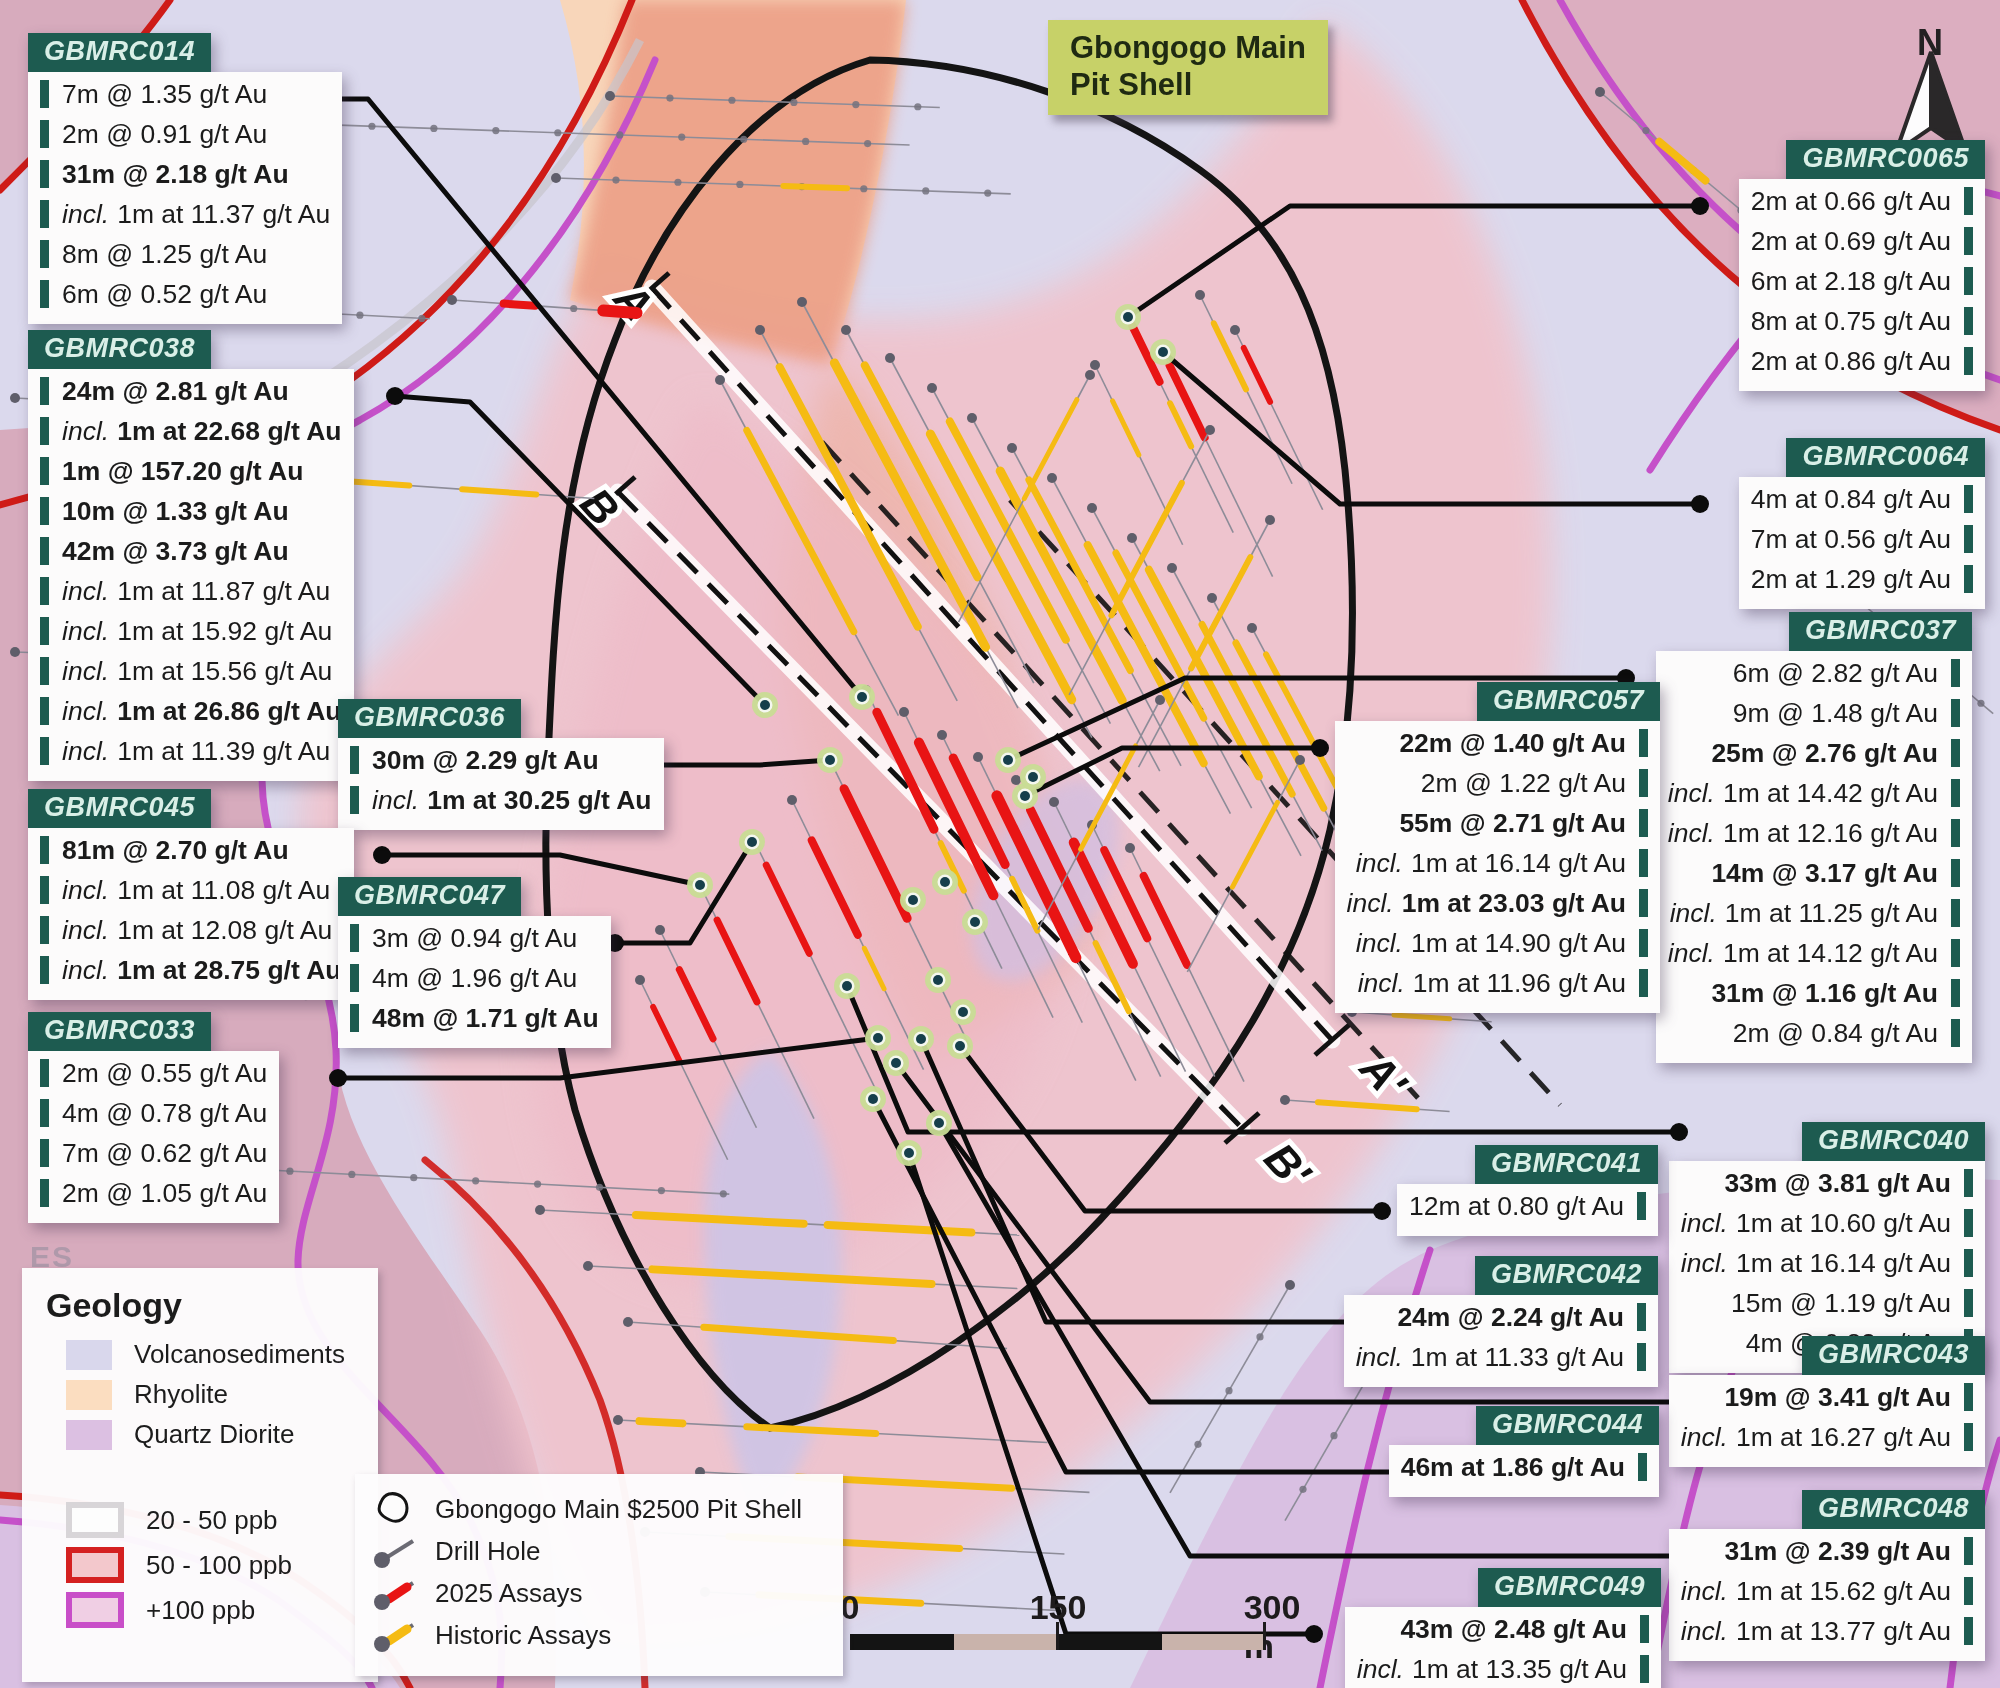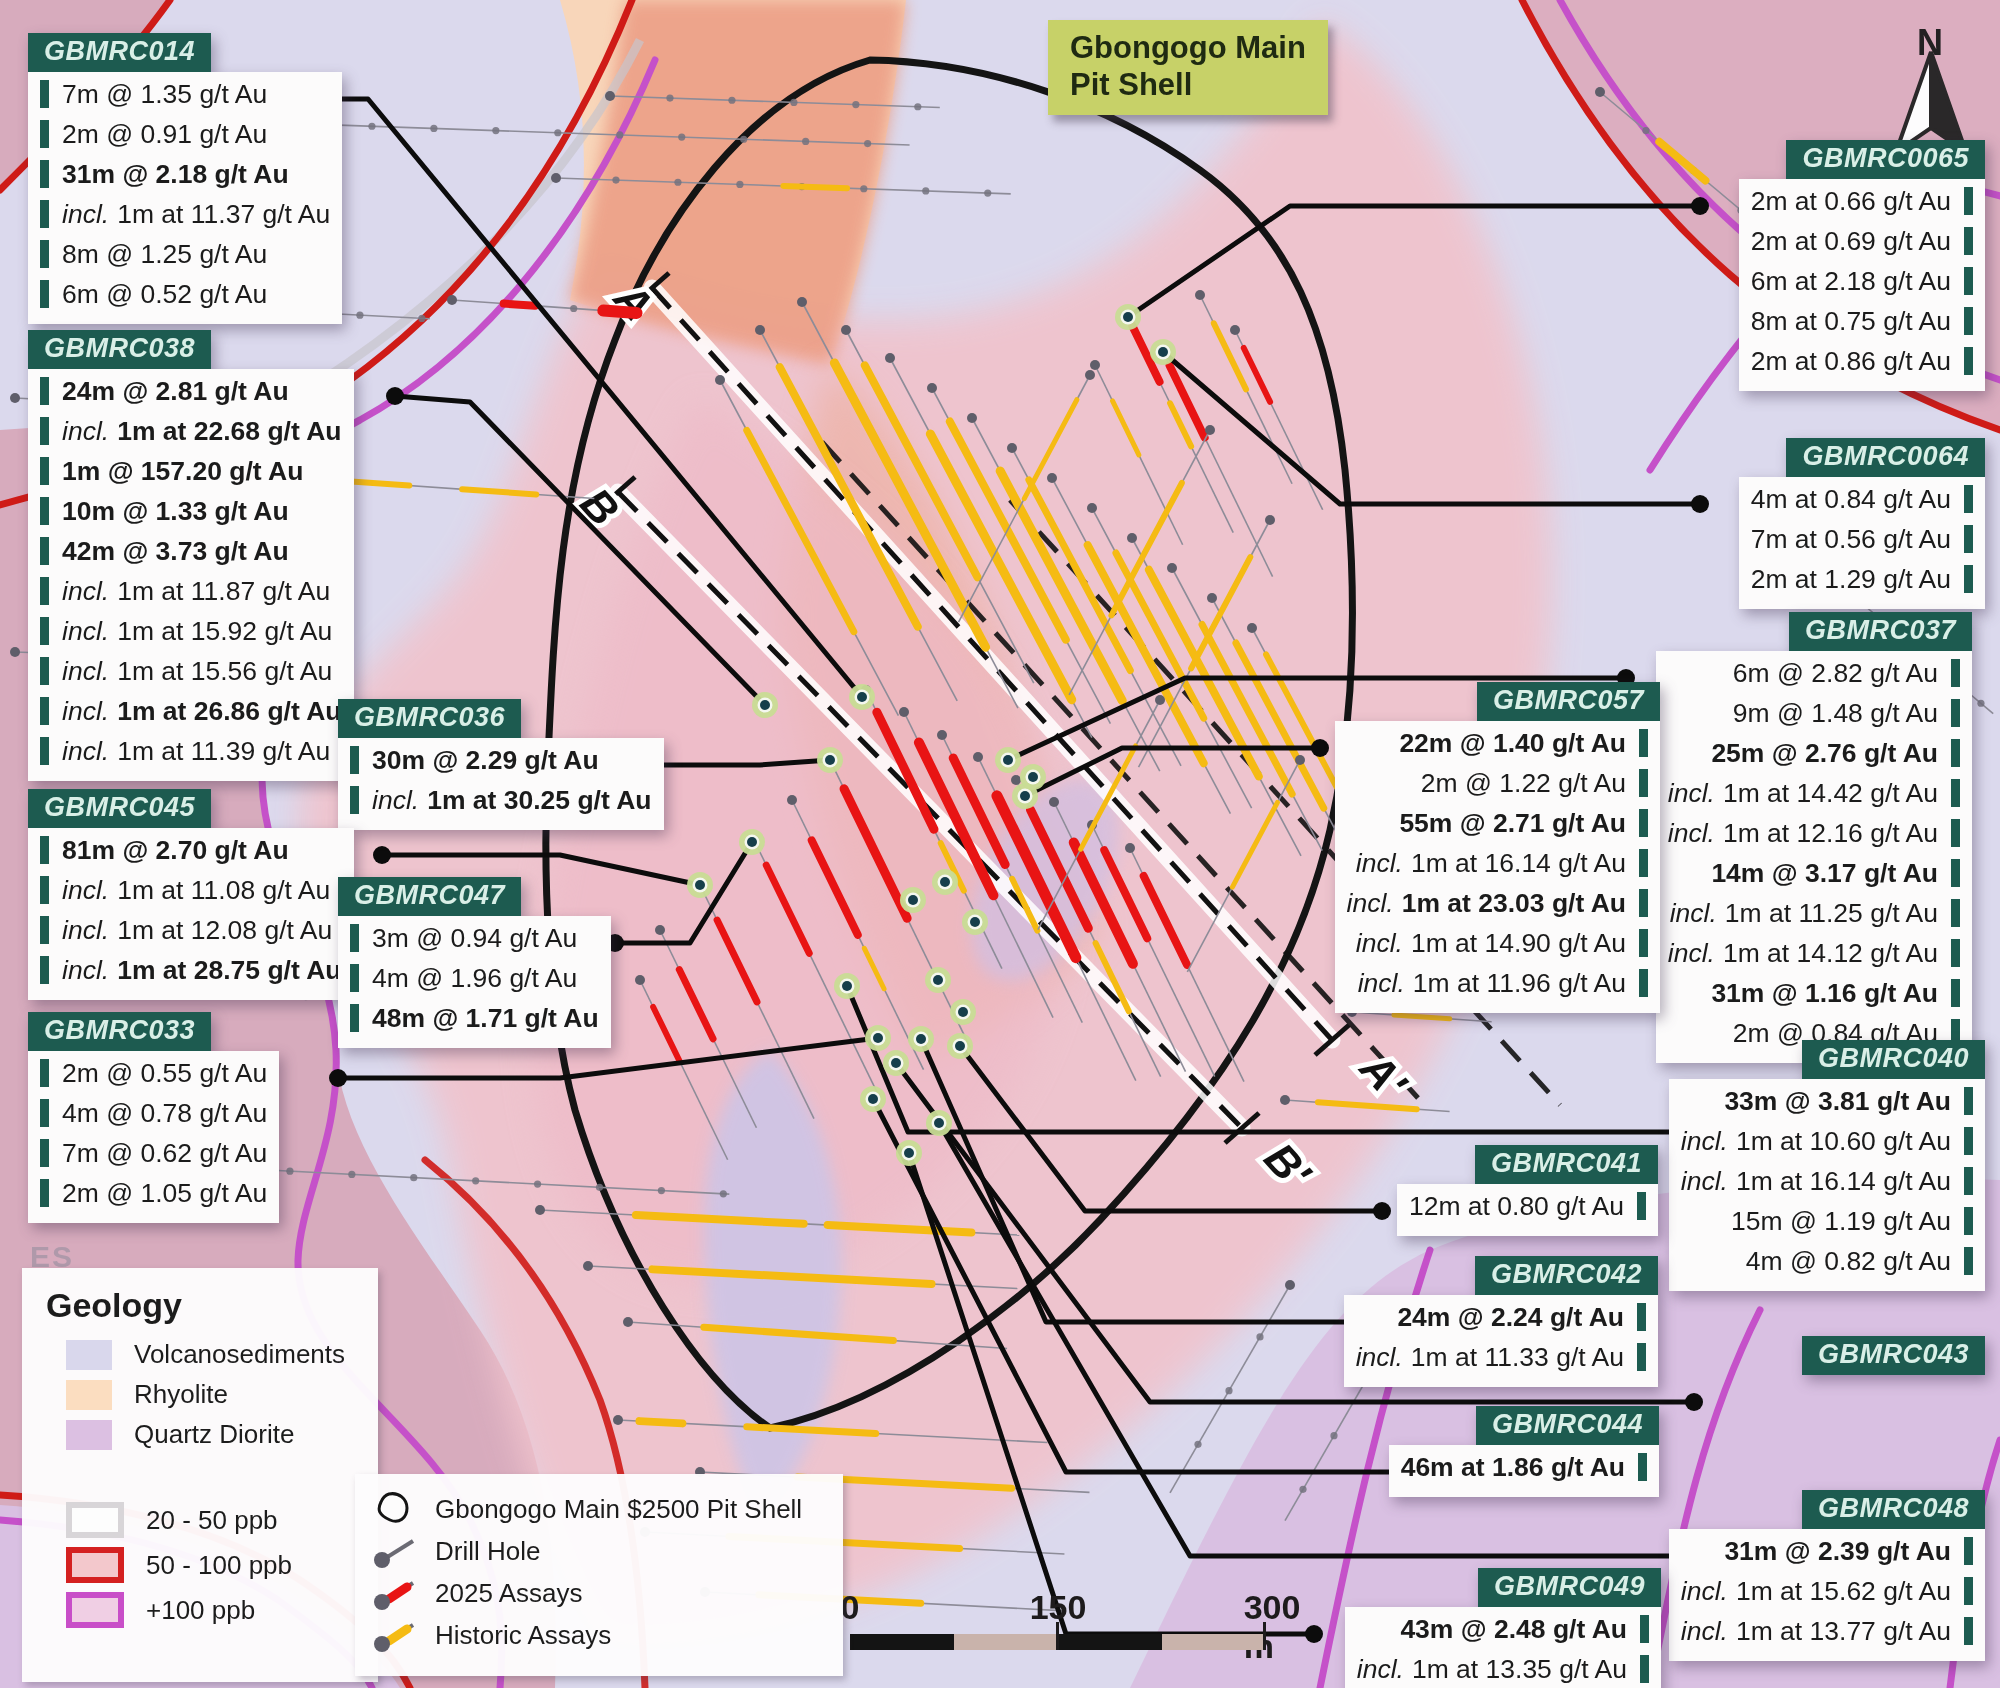--- a/index.html
+++ b/index.html
@@ -871,21 +871,21 @@
           <div class="co-row">
             <span><span class="incl">incl.</span><span class="val">1m at 14.90 g/t Au</span></span>
             <span class="tick"></span>
           </div>
           <div class="co-row">
             <span><span class="incl">incl.</span><span class="val">1m at 11.96 g/t Au</span></span>
             <span class="tick"></span>
           </div>
         </div>
       </div>
-      <div class="callout right" style="top: 1040px; right: 15px; margin-left: 21px;">
+      <div class="callout right" style="top: 1122px; right: 15px; margin-left: 21px;">
         <div class="co-hwrap"><div class="co-header">GBMRC040</div></div>
         <div class="co-body">
           <div class="co-row b">
             <span><span class="val">33m @ 3.81 g/t Au</span></span>
             <span class="tick"></span>
           </div>
           <div class="co-row">
             <span><span class="incl">incl.</span><span class="val">1m at 10.60 g/t Au</span></span>
             <span class="tick"></span>
           </div>
@@ -920,20 +920,30 @@
             <span class="tick"></span>
           </div>
           <div class="co-row">
             <span><span class="incl">incl.</span><span class="val">1m at 11.33 g/t Au</span></span>
             <span class="tick"></span>
           </div>
         </div>
       </div>
       <div class="callout right" style="top: 1336px; right: 15px;">
         <div class="co-hwrap"><div class="co-header">GBMRC043</div></div>
+        <div class="co-body">
+          <div class="co-row b">
+            <span><span class="val">19m @ 3.41 g/t Au</span></span>
+            <span class="tick"></span>
+          </div>
+          <div class="co-row">
+            <span><span class="incl">incl.</span><span class="val">1m at 16.27 g/t Au</span></span>
+            <span class="tick"></span>
+          </div>
+        </div>
       </div>
       <div class="callout right" style="top: 1406px; right: 341px;">
         <div class="co-hwrap"><div class="co-header">GBMRC044</div></div>
         <div class="co-body">
           <div class="co-row b">
             <span><span class="val">46m at 1.86 g/t Au</span></span>
             <span class="tick"></span>
           </div>
         </div>
       </div>

